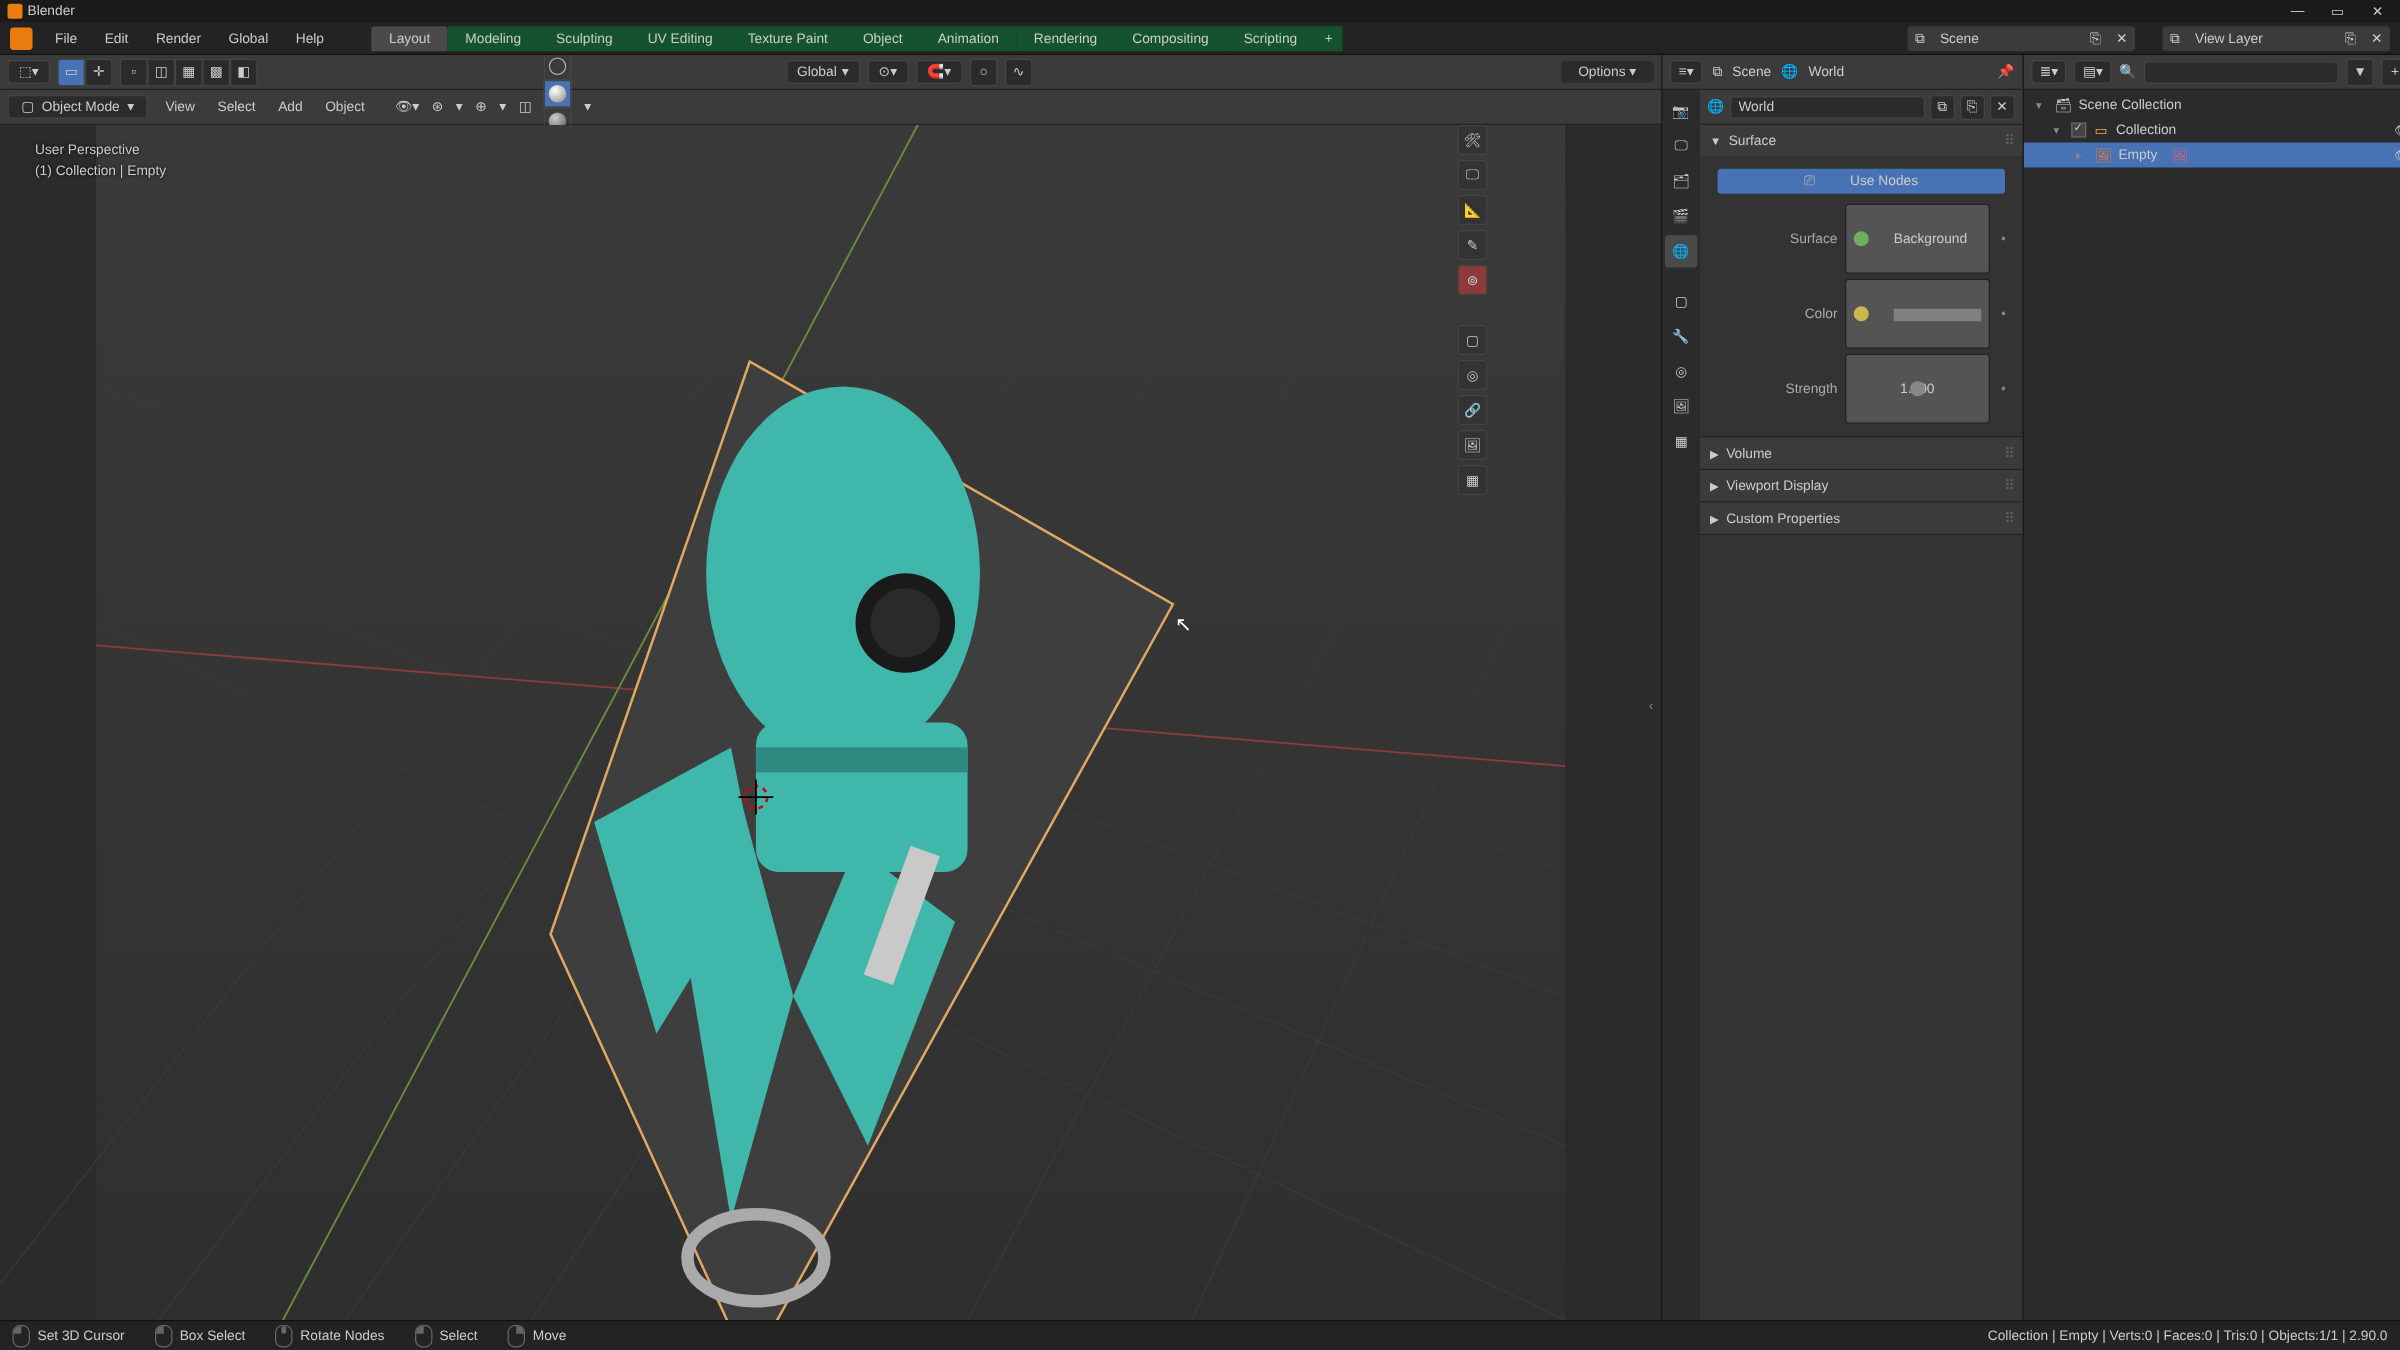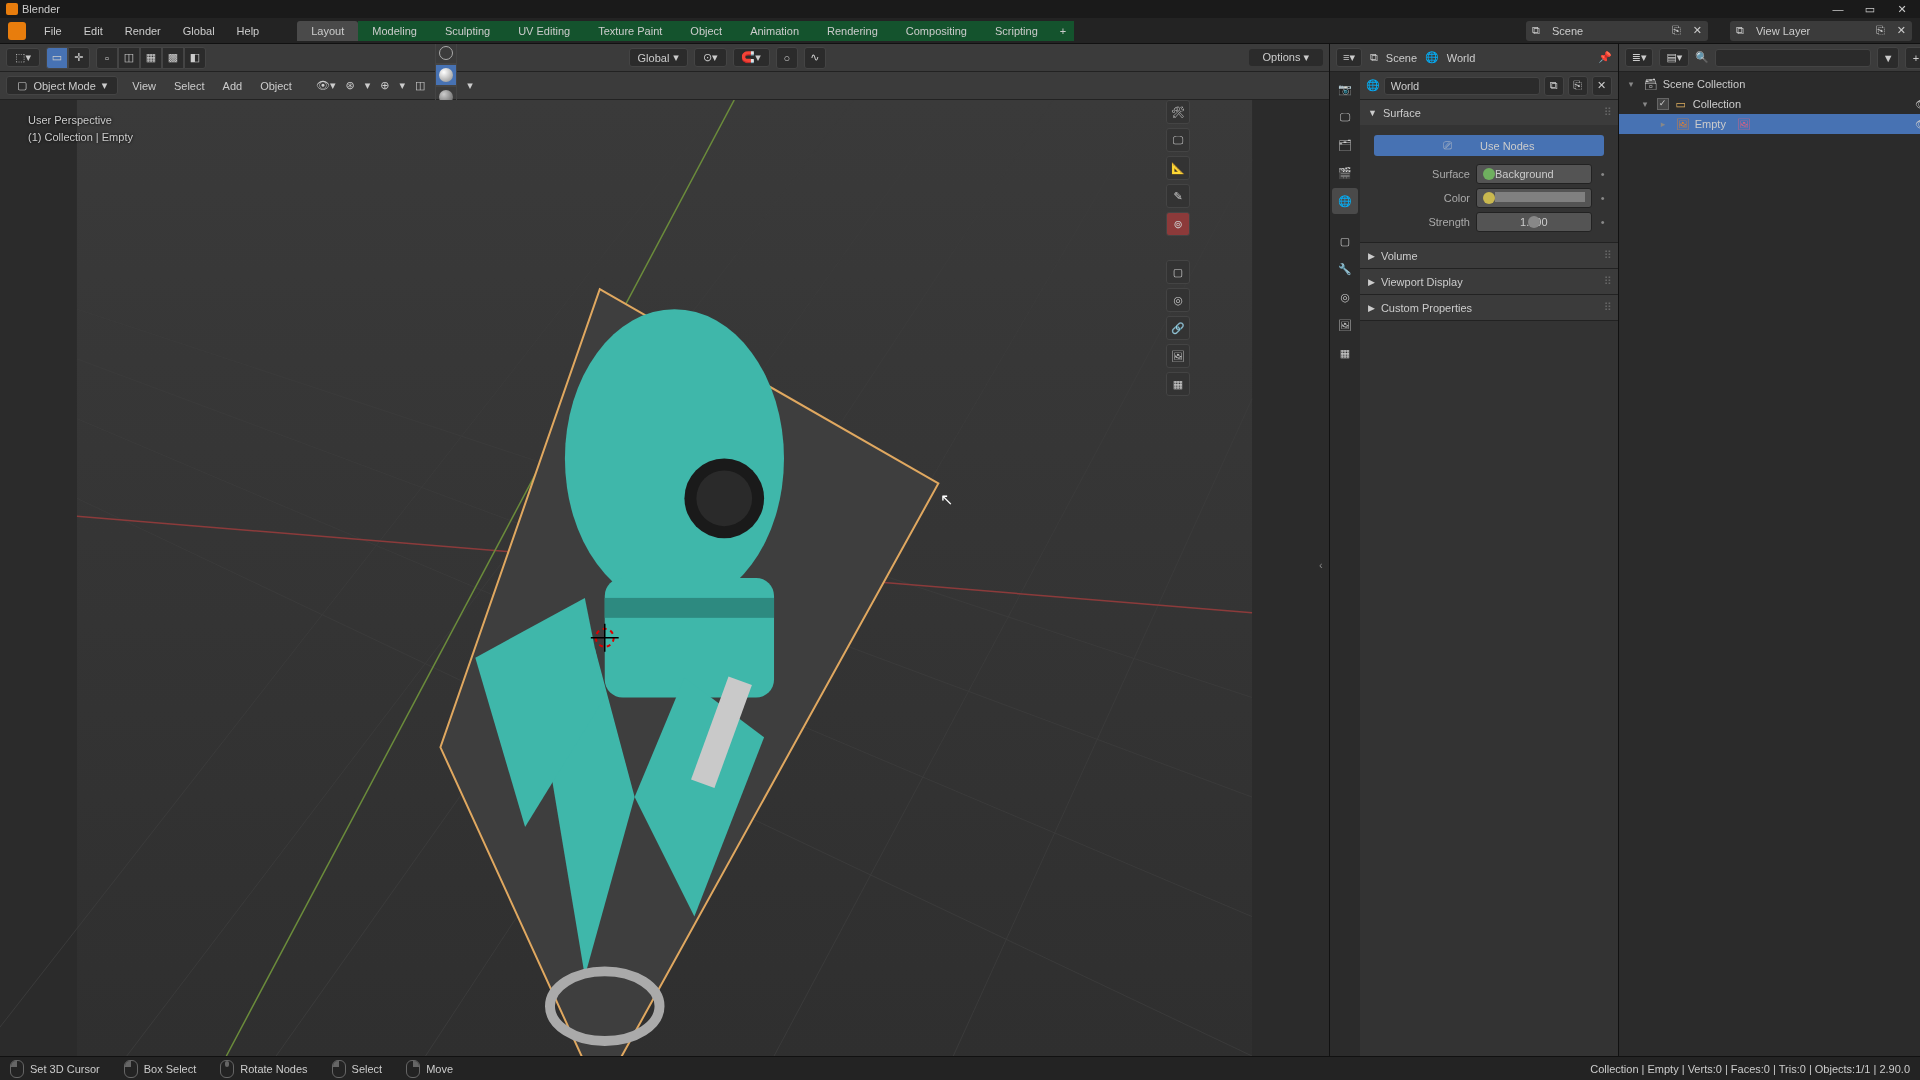--- a/index.html
+++ b/index.html
@@ -88,21 +88,21 @@
 .props-content .pathbar .pbtn { width:20px; height:20px; display:flex; align-items:center; justify-content:center; cursor:pointer; background:#2b2b2b; border:1px solid #444; border-radius:3px; }
 .panel { border-bottom:1px solid #222; }
 .panel-hdr { display:flex; align-items:center; padding:6px 8px; background:#3b3b3b; cursor:pointer; gap:6px; }
 .panel-hdr .tri { font-size:9px; }
 .panel-hdr .grip { margin-left:auto; color:#666; letter-spacing:-2px; }
 .panel-body { padding:6px 10px; }
 .use-nodes { background:#4772b3; color:#fff; text-align:center; padding:4px 0; border-radius:3px; margin:4px 4px 8px 4px; cursor:pointer; display:flex; align-items:center; justify-content:center; gap:28px; }
 .use-nodes .nodeicon { opacity:.8; }
 .prop-row { display:flex; align-items:center; gap:6px; margin:4px 0; }
 .prop-row .label { width:100px; text-align:right; color:#aaa; }
-.prop-row .val { flex:1; background:#545454; border:1px solid #222; border-radius:3px; padding:3px 6px; display:flex; align-items:flex-start; gap:0; }
+.prop-row .val { flex:1; background:#545454; border:1px solid #222; border-radius:3px; padding:21px 6px; display:flex; align-items:flex-end; gap:20px; }
 .prop-row .swatch { width:12px; height:12px; border-radius:50%; }
 .prop-row .dot { width:10px; text-align:center; color:#888; }
 
 
 .outliner-col { flex:1; display:flex; flex-direction:column; }
 .out-header { height:28px; background:#3b3b3b; display:flex; align-items:center; padding:0 6px; gap:6px; border-bottom:1px solid #222; }
 .out-header .dd { background:#2b2b2b; border:1px solid #444; border-radius:3px; padding:2px 6px; cursor:pointer; }
 .out-header input { flex:1; background:#2b2b2b; border:1px solid #444; border-radius:3px; padding:2px 6px; color:#ccc; outline:none; }
 .out-header .iconbtn { width:22px; height:22px; background:#2b2b2b; border:1px solid #444; border-radius:3px; display:flex; align-items:center; justify-content:center; cursor:pointer; }
 .out-tree { flex:1; background:#2b2b2b; padding:2px 0; overflow:auto; }

